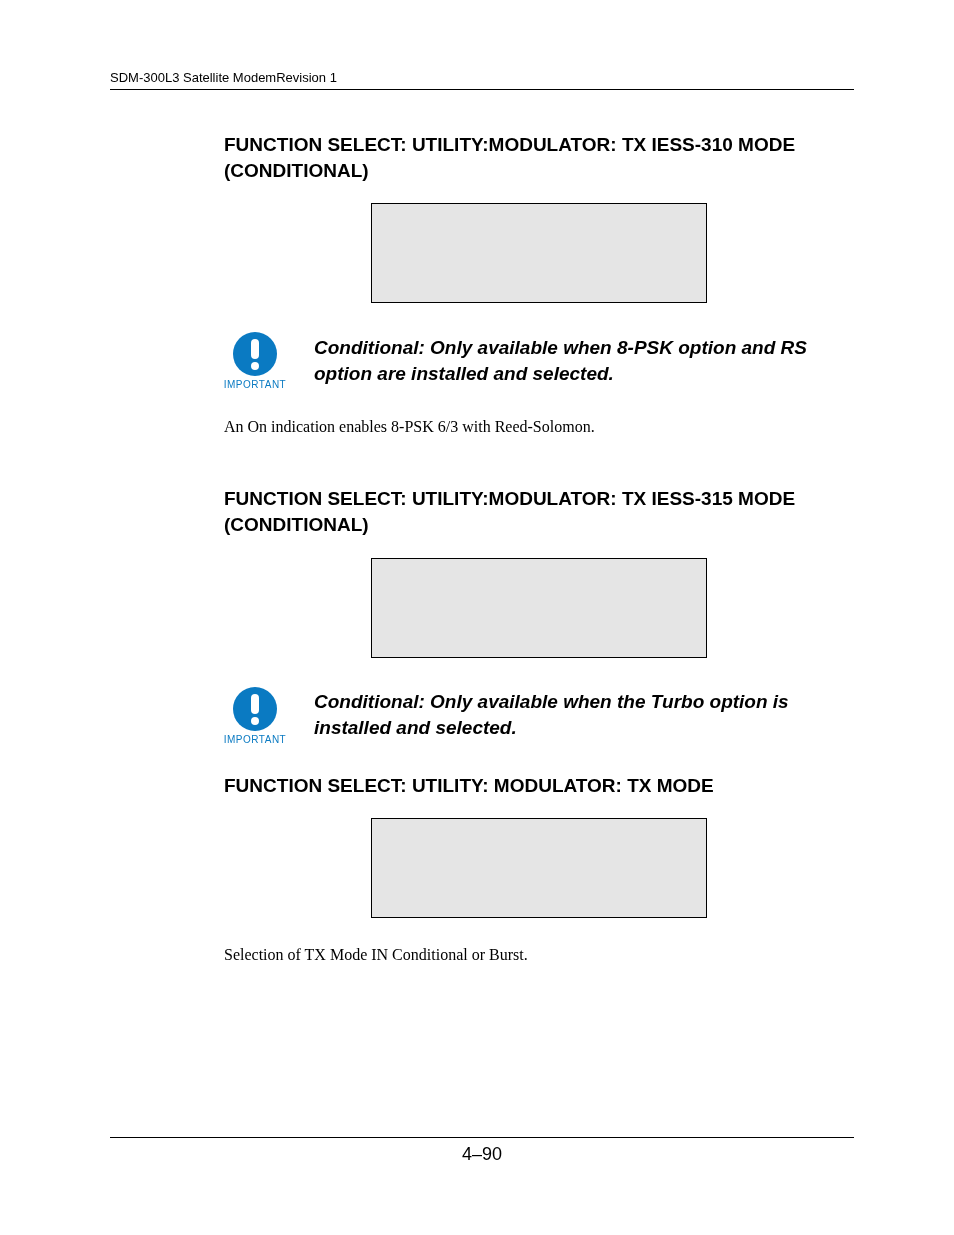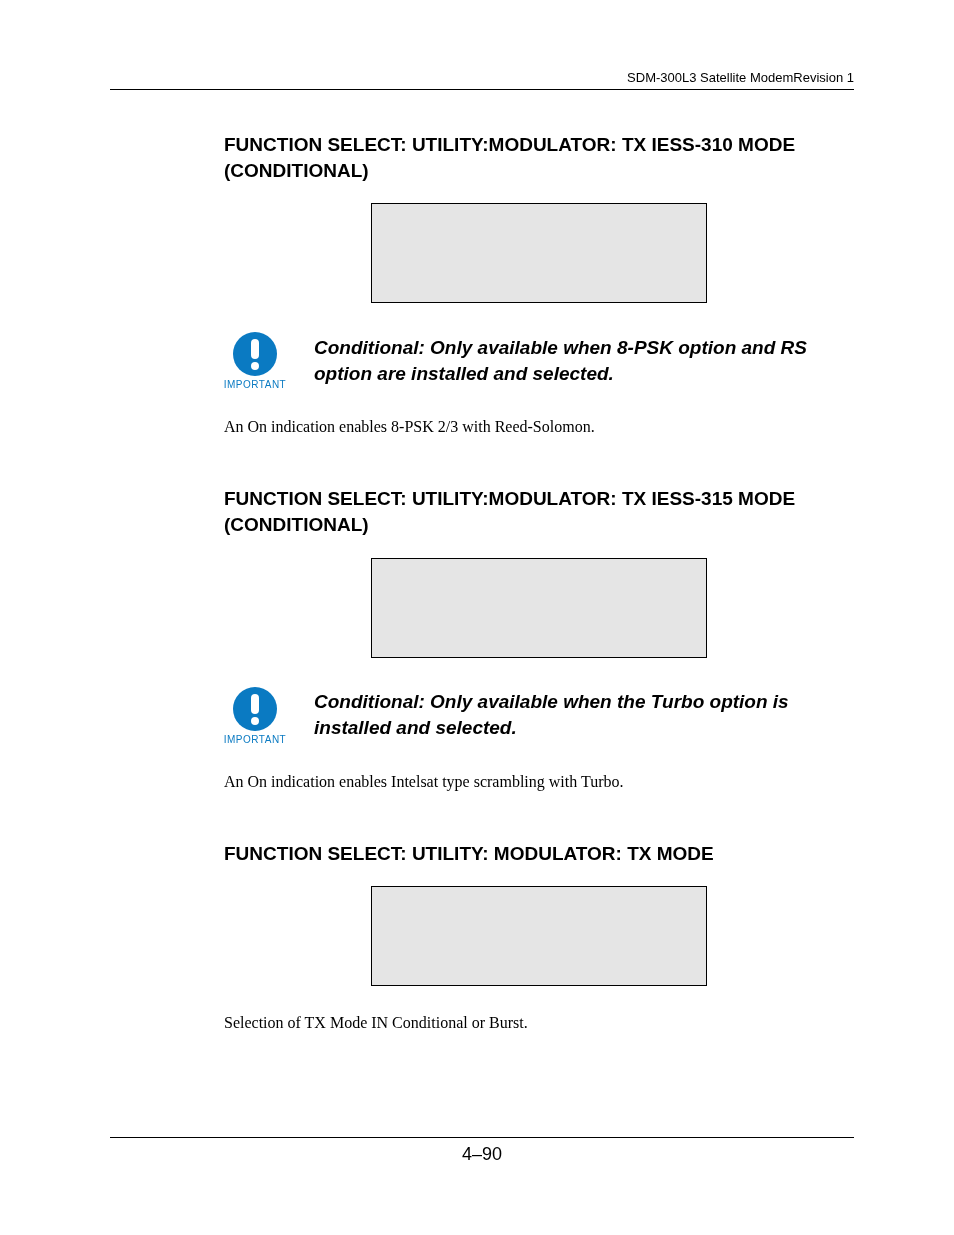--- a/index.html
+++ b/index.html
@@ -12,21 +12,21 @@
       background: #ffffff;
       width: 954px;
       height: 1235px;
       position: relative;
     }
     .page {
       padding: 70px 100px 0 110px;
     }
     .header-row {
       display: flex;
-      justify-content: flex-end;
+      justify-content: flex-start;
       font-family: Arial, Helvetica, sans-serif;
       font-size: 13px;
       color: #000;
       margin-bottom: 4px;
     }
     .header-divider {
       border-bottom: 1px solid #000;
       margin-bottom: 42px;
     }
     .content {
@@ -120,36 +120,35 @@
       <div class="important-icon">
         <svg width="46" height="46" viewBox="0 0 46 46">
           <circle cx="23" cy="23" r="22" fill="#0A7AC2"></circle>
           <rect x="19" y="8" width="8" height="20" rx="4" fill="#ffffff"></rect>
           <circle cx="23" cy="35" r="4" fill="#ffffff"></circle>
         </svg>
         <div class="important-label">IMPORTANT</div>
       </div>
       <div class="important-text">Conditional: Only available when 8-PSK option and RS option are installed and selected.</div>
     </div>
-    <div class="body-text">An On indication enables 8-PSK 2/3 with Reed-Solomon.</div>
+    <div class="body-text">An On indication enables 8-PSK 6/3 with Reed-Solomon.</div>
 
     <div class="section-heading">FUNCTION SELECT: UTILITY:MODULATOR: TX IESS-315 MODE (CONDITIONAL)</div>
     <div class="display-box"></div>
     <div class="important-row">
       <div class="important-icon">
         <svg width="46" height="46" viewBox="0 0 46 46">
           <circle cx="23" cy="23" r="22" fill="#0A7AC2"></circle>
           <rect x="19" y="8" width="8" height="20" rx="4" fill="#ffffff"></rect>
           <circle cx="23" cy="35" r="4" fill="#ffffff"></circle>
         </svg>
         <div class="important-label">IMPORTANT</div>
       </div>
       <div class="important-text">Conditional: Only available when the Turbo option is installed and selected.</div>
     </div>
-    <div class="body-text">An On indication enables Intelsat type scrambling with Turbo.</div>
 
     <div class="section-heading">FUNCTION SELECT: UTILITY: MODULATOR: TX MODE</div>
     <div class="display-box"></div>
     <div class="body-text">Selection of TX Mode IN Conditional or Burst.</div>
 
   </div>
 
   <div class="footer">
     <div class="footer-divider"></div>
     <div class="footer-text">4–90</div>

